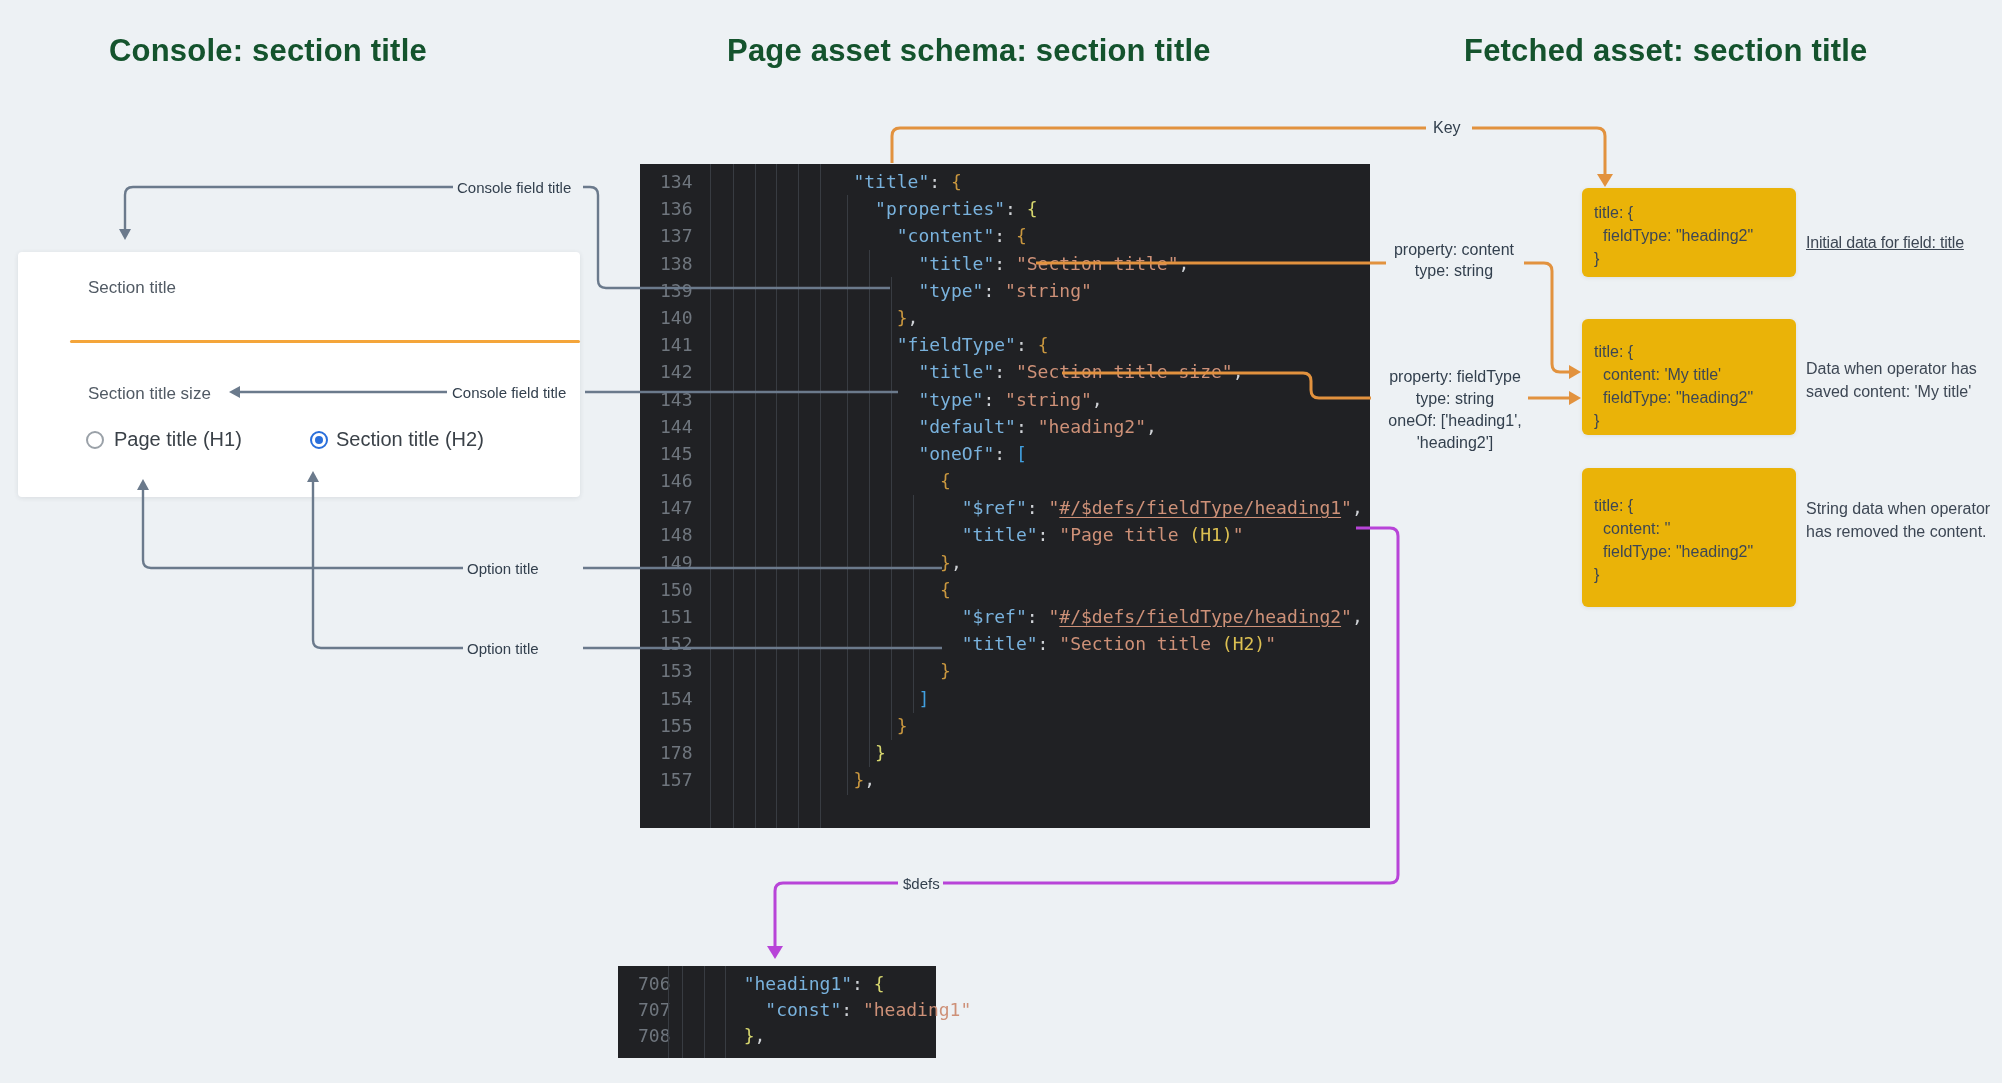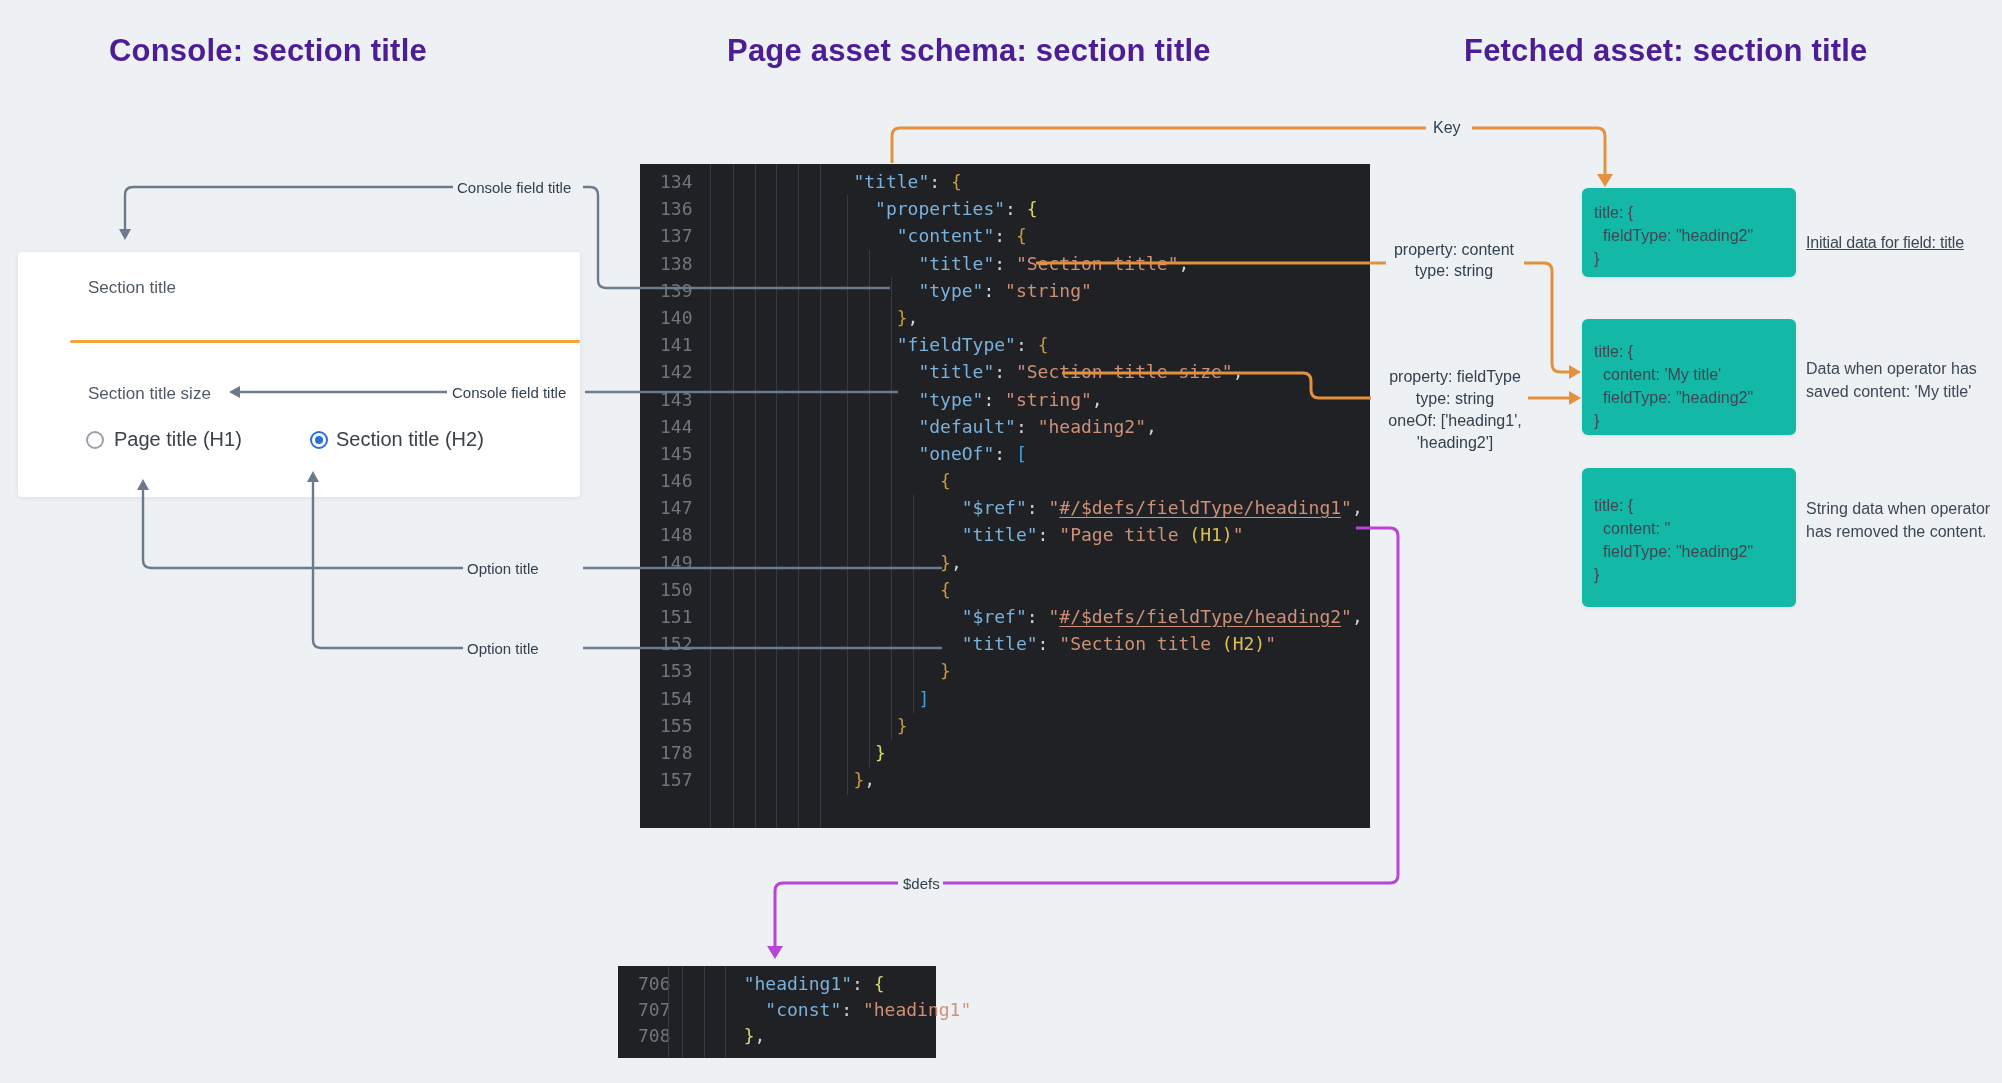--- a/index.html
+++ b/index.html
@@ -1,18 +1,18 @@
 <!DOCTYPE html>
 <html><head>
 <meta charset="utf-8">
 <style>
   html,body{margin:0;padding:0;background:#e9eef2;}
   #stage{position:relative;width:2002px;height:1083px;background:#edf1f4;overflow:hidden;
          font-family:"Liberation Sans", sans-serif;color:#27323e;}
-  .hdr{position:absolute;font-size:31px;font-weight:bold;color:#4c1d95;letter-spacing:.2px;white-space:nowrap;}
+  .hdr{position:absolute;font-size:31px;font-weight:bold;color:#14532d;letter-spacing:.2px;white-space:nowrap;}
   #hdr-console{left:109px;top:33px;}
   #hdr-schema{left:727px;top:33px;}
   #hdr-fetched{left:1464px;top:33px;}
 
   
   #console-card{position:absolute;left:18px;top:252px;width:562px;height:245px;background:#ffffff;
                 border-radius:4px;box-shadow:0 1px 5px rgba(40,50,60,.10);}
   .fieldlbl{position:absolute;font-size:17px;color:#515a64;white-space:nowrap;}
   #field1-label{left:70px;top:26px;}
   #field2-label{left:70px;top:132px;}
@@ -55,21 +55,21 @@
   .tk-y{color:#dcc052;}
   .tk-u{color:#ce9178;text-decoration:underline;text-underline-offset:3px;}
   .gsep{position:absolute;top:0;bottom:0;width:1px;background:#383c42;}
   .guides{position:absolute;top:0;bottom:0;
           background:repeating-linear-gradient(to right,#383c42 0,#383c42 1px,transparent 1px,transparent 21.7px);}
   #schema-block .guides{left:93px;width:95px;}
   .pg{position:absolute;width:1px;background:#383c42;}
   #defs-block .guides{left:64px;width:45px;}
 
   
-  .fcard{position:absolute;left:1582px;width:214px;background:#14b8a6;border-radius:6px;
+  .fcard{position:absolute;left:1582px;width:214px;background:#eab308;border-radius:6px;
          box-shadow:0 1px 4px rgba(40,50,60,.09);font-size:16px;color:#3d4754;box-sizing:border-box;}
   #fcard0{top:188px;height:89px;padding:13px 12px;}
   #fcard1{top:319px;height:116px;padding:21px 12px;}
   #fcard2{top:468px;height:139px;padding:26px 12px;}
   .fline{line-height:23px;white-space:nowrap;}
   .fline.ind{padding-left:9px;}
   .fcaption{position:absolute;left:1806px;width:196px;font-size:16px;line-height:23px;color:#3d4754;}
   #fcap0{top:231px;font-size:16px;white-space:nowrap;letter-spacing:-0.2px;text-decoration:underline;}
   #fcap1{top:357px;}
   #fcap2{top:497px;}

